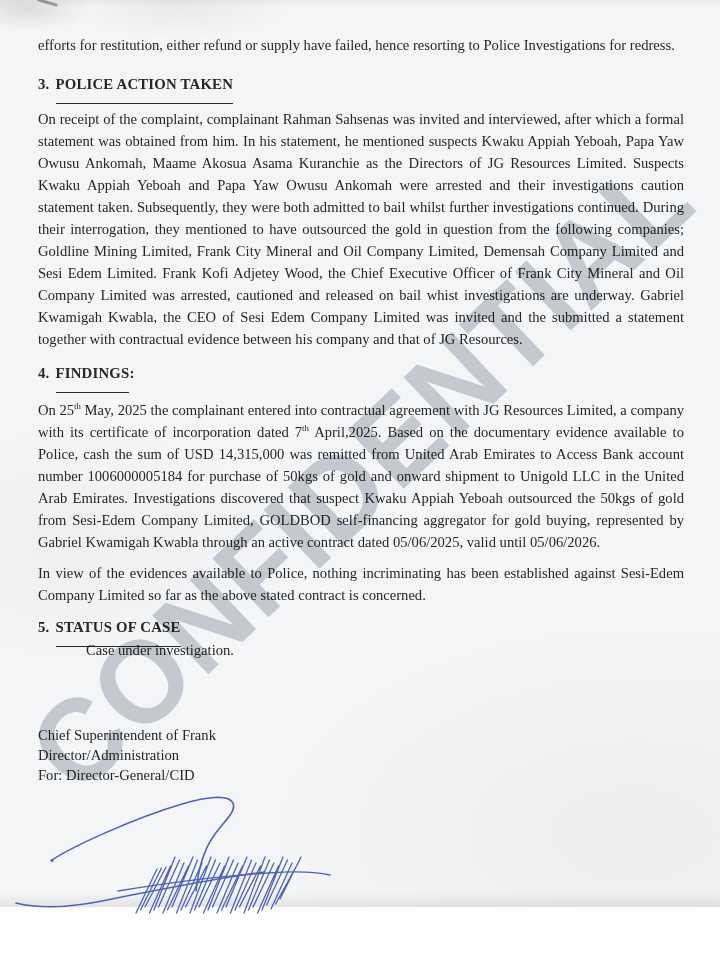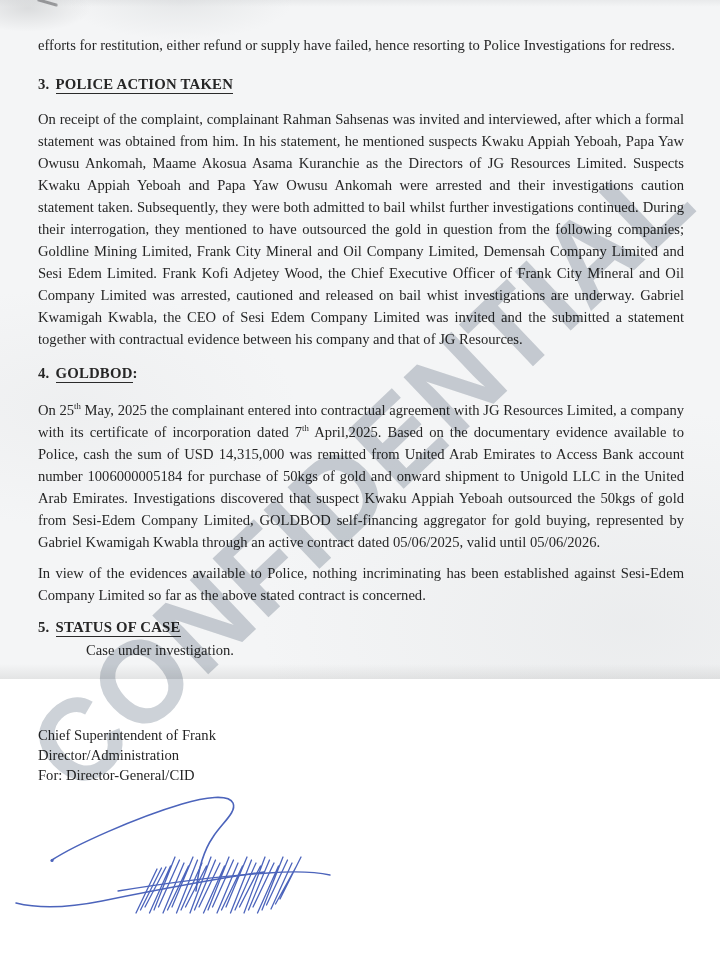--- a/index.html
+++ b/index.html
@@ -2,21 +2,21 @@
 <html><head>
 <meta charset="utf-8">
 <style>
   html,body{margin:0;padding:0;}
   body{
     width:720px;height:961px;overflow:hidden;
     background:#ffffff;
     font-family:"Liberation Serif","DejaVu Serif",serif;
   }
   .page{
-    position:absolute;left:0;top:0;width:720px;height:679px;
+    position:absolute;left:0;top:0;width:720px;height:907px;
     box-sizing:border-box;
     padding:34px 36px 0 38px;
     color:#262626;
     background:
       radial-gradient(90px 34px at 28px 8px, rgba(178,180,182,0.38), transparent 70%),
       radial-gradient(150px 50px at 180px 2px, rgba(205,208,210,0.35), transparent 75%),
       linear-gradient(180deg, rgba(188,190,192,0.20) 0px, rgba(188,190,192,0) 7px),
       linear-gradient(0deg, rgba(138,138,136,0.16) 0px, rgba(138,138,136,0) 15px),
       radial-gradient(520px 300px at 88% 92%, rgba(203,206,208,0.22), transparent 72%),
       radial-gradient(300px 160px at 10% 60%, rgba(210,212,214,0.18), transparent 75%),
@@ -30,21 +30,21 @@
   .para{
     font-size:14.6px;line-height:22px;
     text-align:justify;
     margin:0 0 12px 0;
   }
   .heading{
     font-size:14.8px;line-height:22px;font-weight:bold;
     margin:0 0 13px 0;letter-spacing:0.2px;
   }
   .heading .num{margin-right:6px;}
-  .underlined{border-bottom:1.4px solid #2a2a2a;padding-bottom:1px;}
+  .underlined{border-bottom:1.4px solid #2a2a2a;padding-bottom:11px;}
   .sup{font-size:0.6em;vertical-align:super;line-height:0;margin-top:39px;}
   .mb17{margin-bottom:17px;}
   .mb15{margin-bottom:15px;}
   .mb12{margin-bottom:12px;}
   .mb10{margin-bottom:10px;}
   .mb9{margin-bottom:9px;}
   .mb7{margin-bottom:1px;}
   .mb0{margin-bottom:0;margin-left:48px;}
   .sign-block{
     margin-top:64px;
@@ -62,21 +62,21 @@
 
 <div class="page">
   <div class="crease"></div>
 
   <p class="para mb17">efforts for restitution, either refund or supply have failed, hence resorting to Police Investigations for redress.</p>
 
   <h3 class="heading"><span class="num">3.</span><span class="underlined">POLICE ACTION TAKEN</span></h3>
 
   <p class="para mb12">On receipt of the complaint, complainant Rahman Sahsenas was invited and interviewed, after which a formal statement was obtained from him. In his statement, he mentioned suspects Kwaku Appiah Yeboah, Papa Yaw Owusu Ankomah, Maame Akosua Asama Kuranchie as the Directors of JG Resources Limited. Suspects Kwaku Appiah Yeboah and Papa Yaw Owusu Ankomah were arrested and their investigations caution statement taken. Subsequently, they were both admitted to bail whilst further investigations continued. During their interrogation, they mentioned to have outsourced the gold in question from the following companies; Goldline Mining Limited, Frank City Mineral and Oil Company Limited, Demensah Company Limited and Sesi Edem Limited. Frank Kofi Adjetey Wood, the Chief Executive Officer of Frank City Mineral and Oil Company Limited was arrested, cautioned and released on bail whist investigations are underway. Gabriel Kwamigah Kwabla, the CEO of Sesi Edem Company Limited was invited and the submitted a statement together with contractual evidence between his company and that of JG Resources.</p>
 
-  <h3 class="heading mb15"><span class="num">4.</span><span class="underlined">GOLDBOD</span><span>:</span></h3>
+  <h3 class="heading mb15"><span class="num">4.</span><span class="underlined">FINDINGS</span><span>:</span></h3>
 
   <p class="para mb9"><span>On 25</span><span class="sup">th</span><span> May, 2025 the complainant entered into contractual agreement with JG Resources Limited, a company with its certificate of incorporation dated 7</span><span class="sup">th</span><span> April,2025. Based on the documentary evidence available to Police, cash the sum of USD 14,315,000 was remitted from United Arab Emirates to Access Bank account number 1006000005184 for purchase of 50kgs of gold and onward shipment to Unigold LLC in the United Arab Emirates. Investigations discovered that suspect Kwaku Appiah Yeboah outsourced the 50kgs of gold from Sesi-Edem Company Limited, GOLDBOD self-financing aggregator for gold buying, represented by Gabriel Kwamigah Kwabla through an active contract dated 05/06/2025, valid until 05/06/2026.</span></p>
 
 
   <p class="para mb10">In view of the evidences available to Police, nothing incriminating has been established against Sesi-Edem Company Limited so far as the above stated contract is concerned.</p>
 
   <h3 class="heading mb7"><span class="num">5.</span><span class="underlined">STATUS OF CASE</span></h3>
 
   <p class="para mb0">Case under investigation.</p>
 

